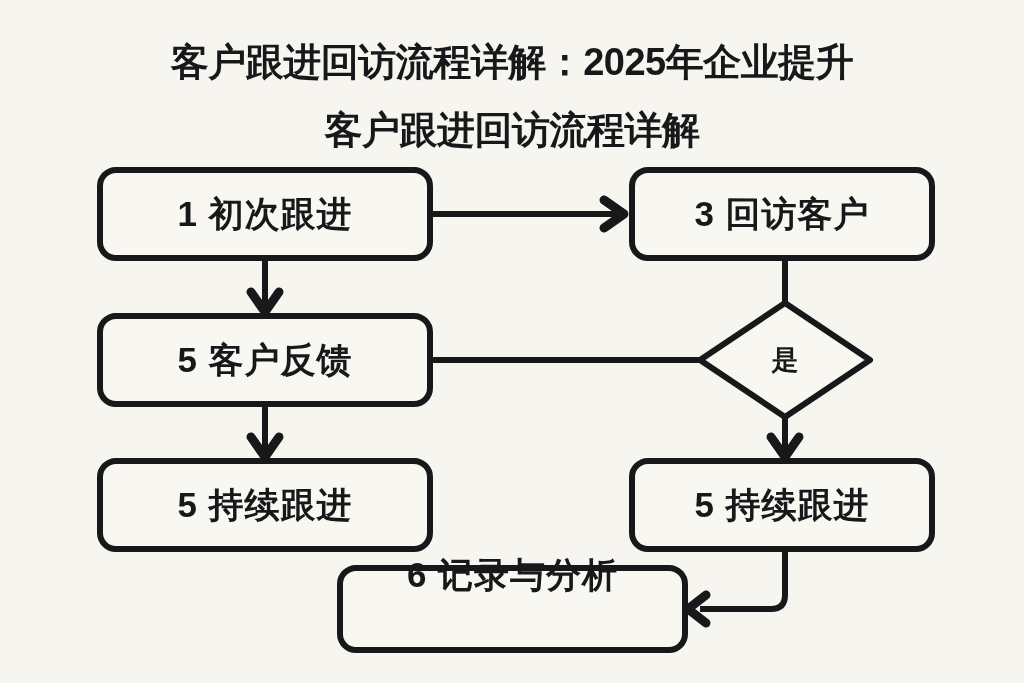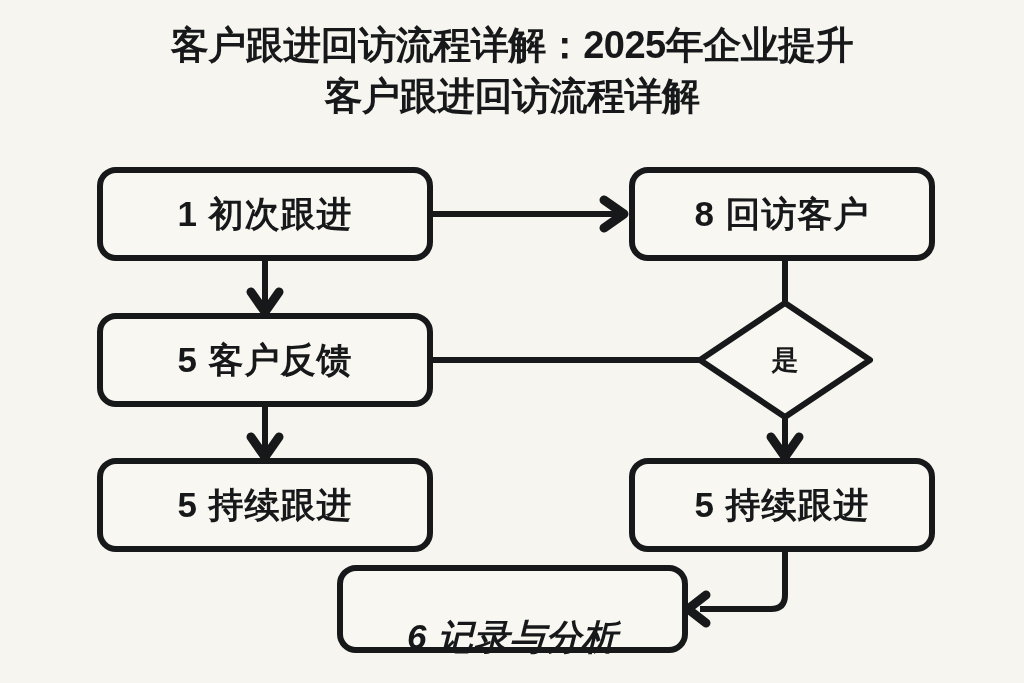--- a/index.html
+++ b/index.html
@@ -33,20 +33,21 @@
     color: #17181a;
     font-size: 38px;
     font-weight: bold;
     line-height: 1.34;
     letter-spacing: -0.5px;
     -webkit-font-smoothing: antialiased;
   }
   #title-block .title-line {
     display: block;
     white-space: nowrap;
+    margin-top: 17px;
   }
 
   
   #flow-canvas {
     position: absolute;
     left: 0;
     top: 0;
     width: 1024px;
     height: 683px;
   }
@@ -71,21 +72,21 @@
   .node-decision {
     font-size: 27px;
   }
 
   
   #node-1 { left: 100px; top: 170px;  width: 330px; height: 88px; }
   #node-4 { left: 632px; top: 170px;  width: 300px; height: 88px; }
   #node-2 { left: 100px; top: 316px;  width: 330px; height: 88px; }
   #node-5a{ left: 100px; top: 461px;  width: 330px; height: 88px; }
   #node-5b{ left: 632px; top: 461px;  width: 300px; height: 88px; }
-  #node-6 { left: 340px; top: 596px;  width: 345px; height: 82px; font-style: italic; }
+  #node-6 { left: 340px; top: 534px;  width: 345px; height: 82px; }
   #node-decision { left: 700px; top: 303px; width: 170px; height: 114px; }
 </style>
 </head>
 <body>
 
 <div id="page">
 
   <div id="title-block">
     <span class="title-line">客户跟进回访流程详解：2025年企业提升</span>
     <span class="title-line">客户跟进回访流程详解</span>
@@ -132,21 +133,21 @@
 
       <polyline points="706,595 688,609 706,623"></polyline>
     </g>
   </svg>
 
   <div class="node node-process" id="node-1">
     <span>1 初次跟进</span>
   </div>
 
   <div class="node node-process" id="node-4">
-    <span>8 回访客户</span>
+    <span>3 回访客户</span>
   </div>
 
   <div class="node node-process" id="node-2">
     <span>5 客户反馈</span>
   </div>
 
   <div class="node node-process" id="node-5a">
     <span>5 持续跟进</span>
   </div>
 

